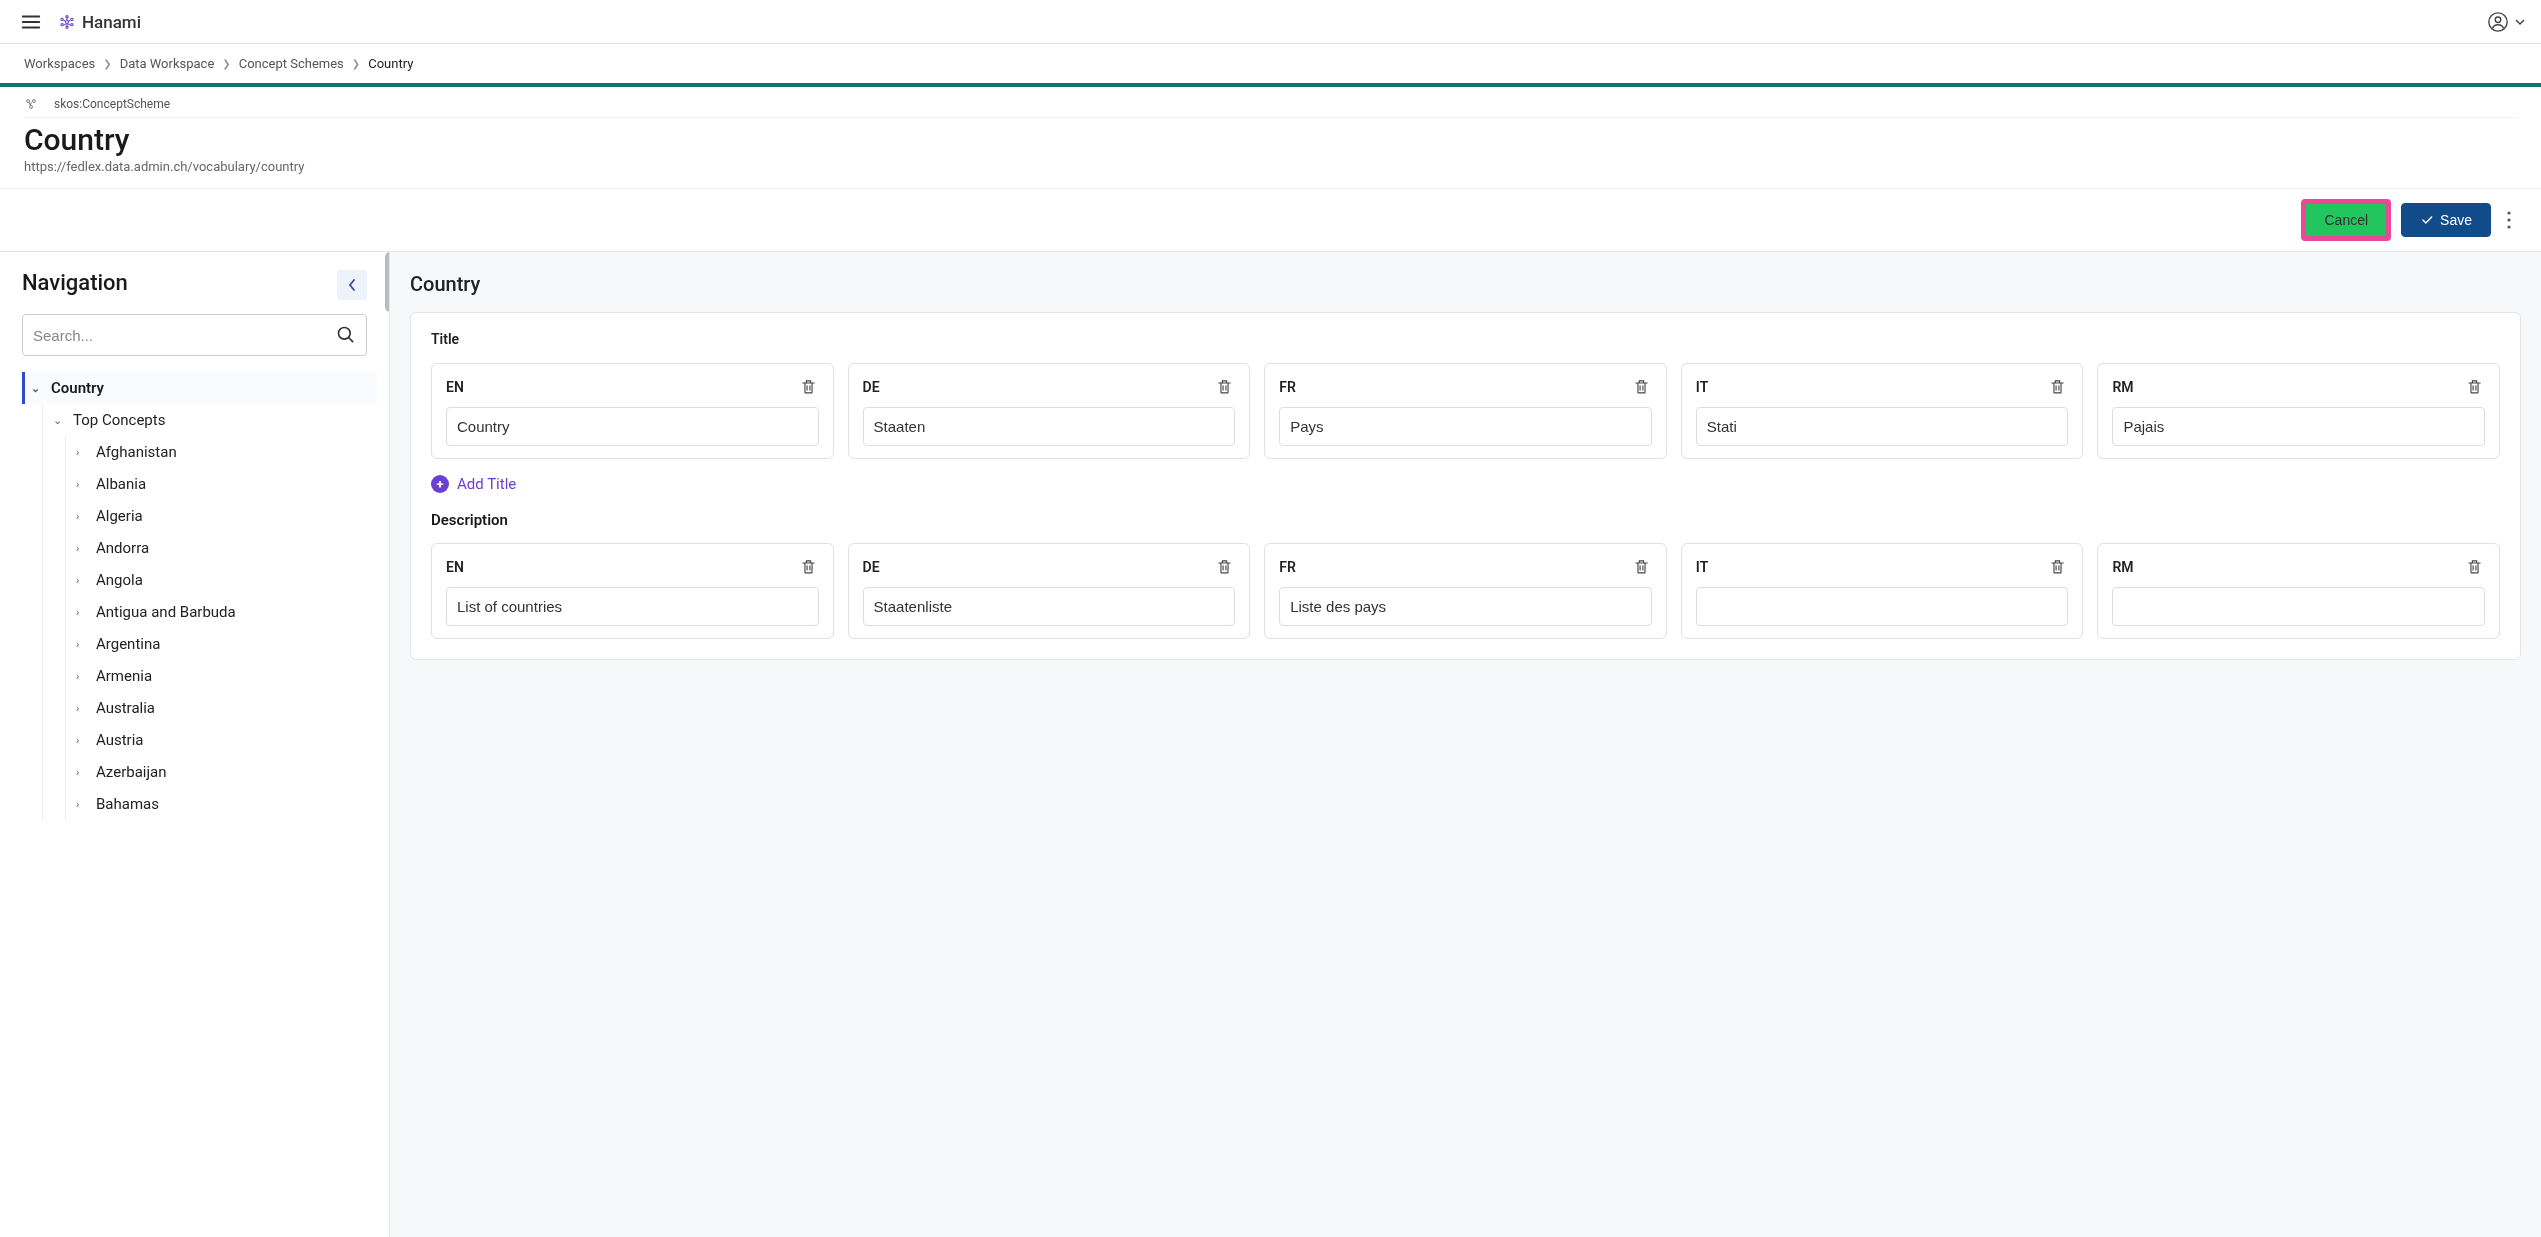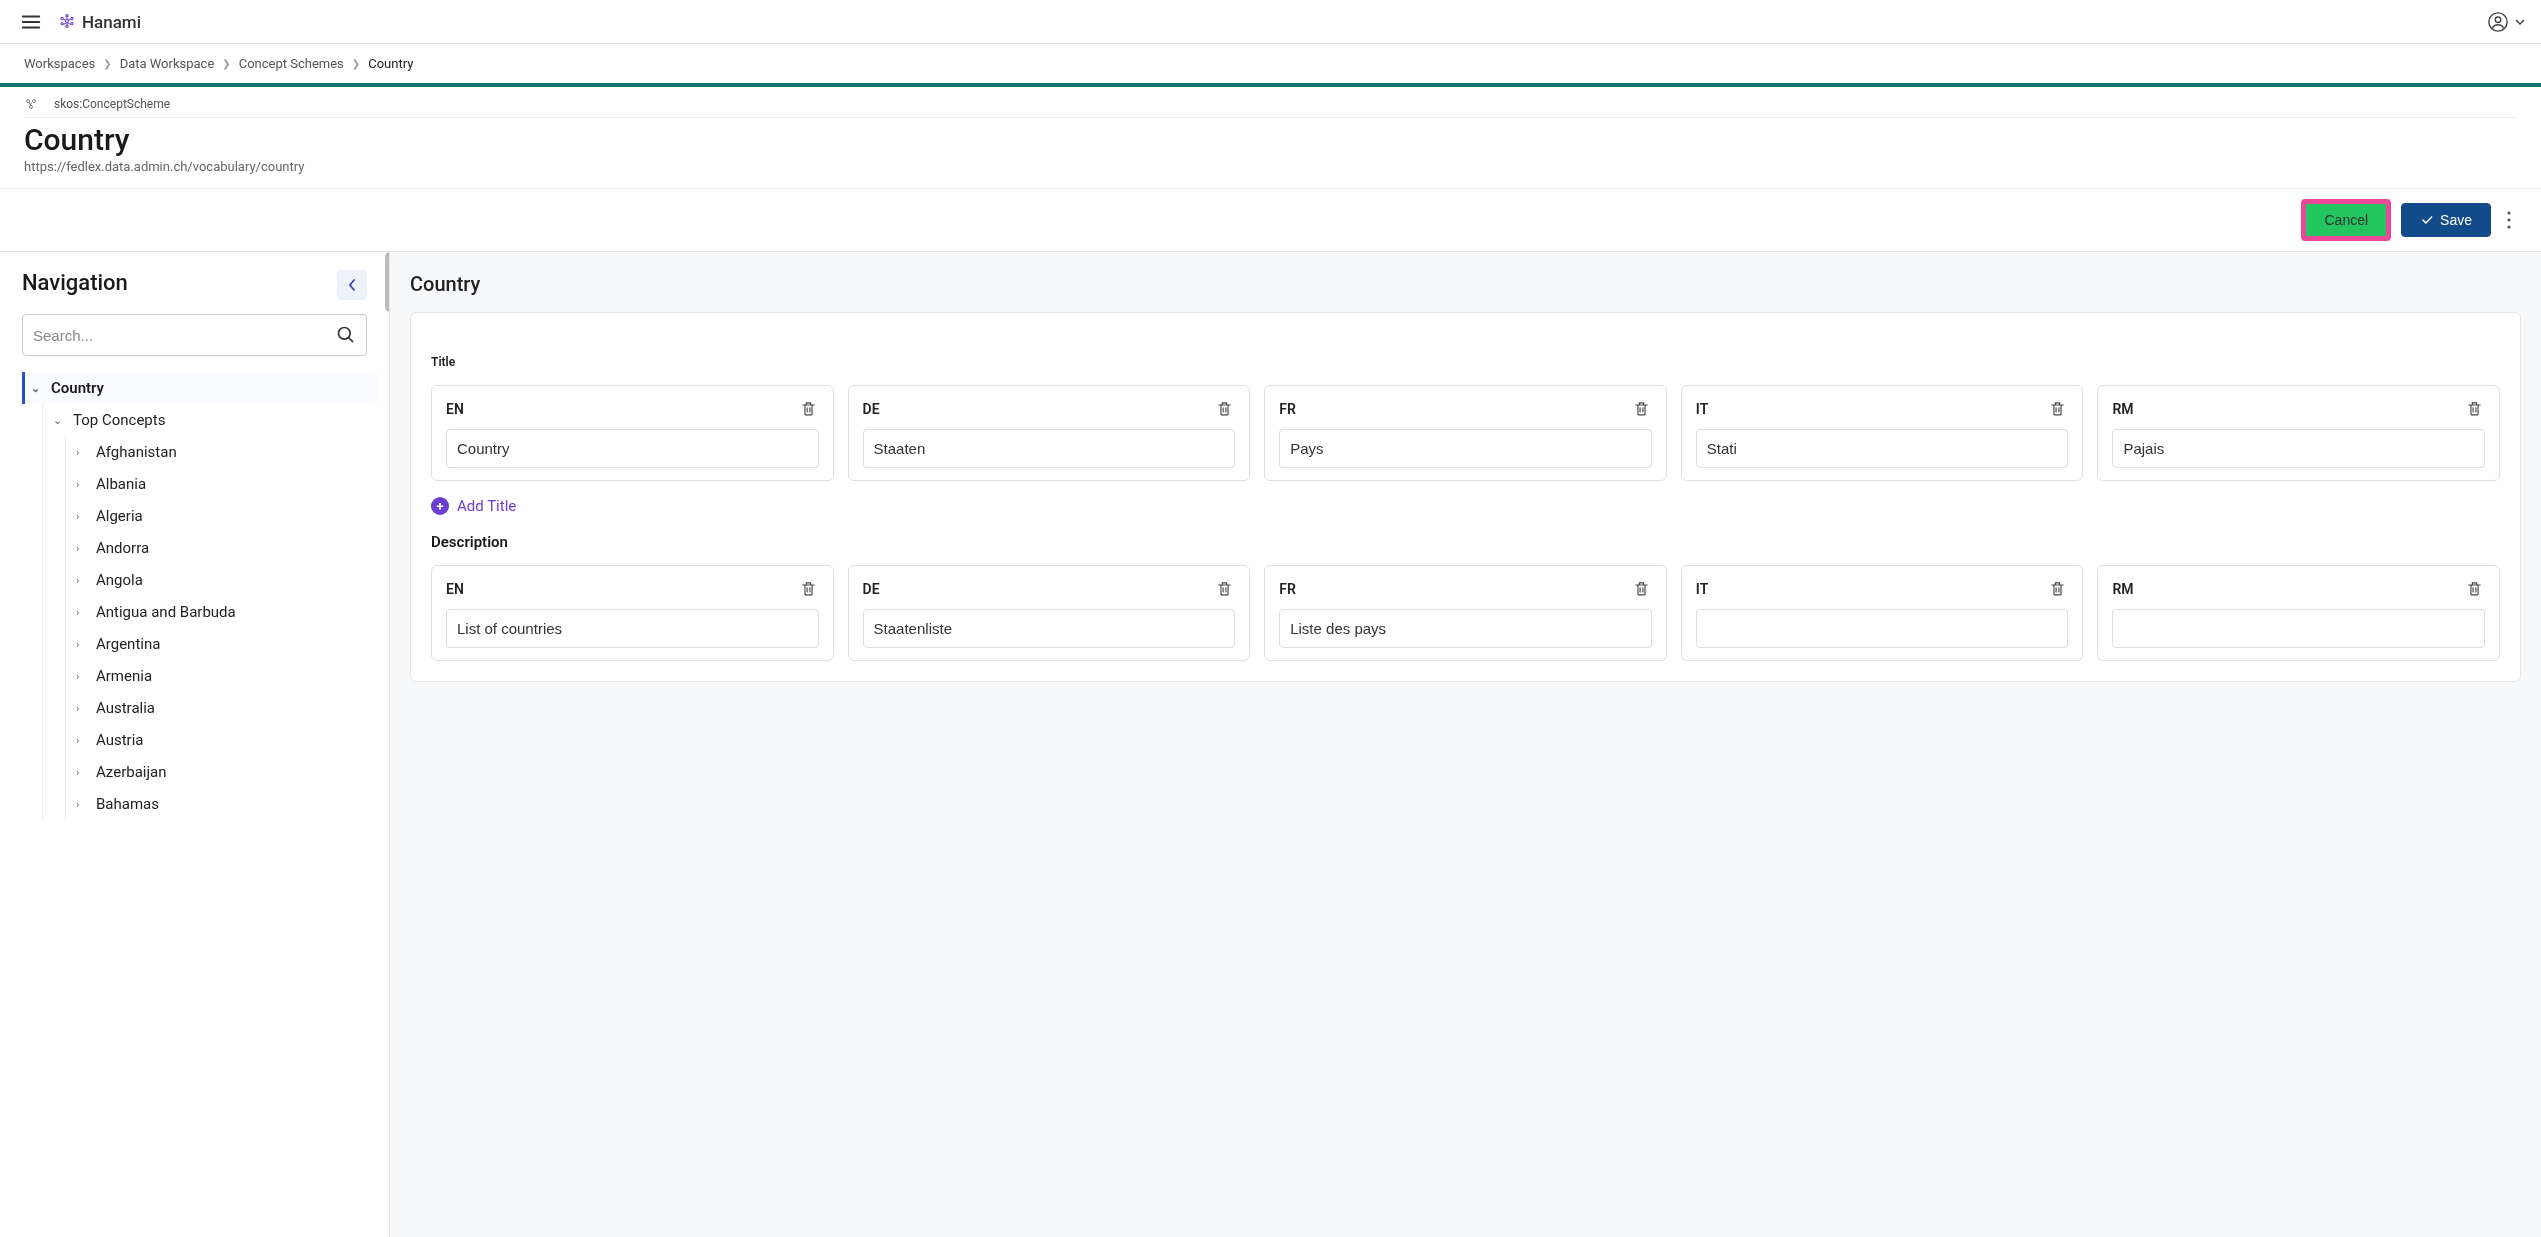--- a/index.html
+++ b/index.html
@@ -2,21 +2,21 @@
 <html><head>
 <meta charset="utf-8">
 <style>
 * { box-sizing: border-box; margin: 0; padding: 0; }
 body { font-family: -apple-system, BlinkMacSystemFont, "Segoe UI", Roboto, sans-serif; color: #1a1a1a; background: #fff; font-size: 14px; overflow: hidden; }
 
 
 .topbar { height: 44px; display: flex; align-items: center; padding: 0 16px; border-bottom: 1px solid #e5e5e5; justify-content: space-between; }
 .topbar-left { display: flex; align-items: center; gap: 12px; }
 .menu-btn { background: none; border: none; cursor: pointer; padding: 4px; display: flex; }
-.logo { display: flex; align-items: flex-start; gap: 6px; font-size: 17px; font-weight: 500; color: #333; }
+.logo { display: flex; align-items: center; gap: 6px; font-size: 17px; font-weight: 500; color: #333; }
 .logo svg { width: 18px; height: 18px; }
 .topbar-right { display: flex; align-items: center; gap: 6px; cursor: pointer; }
 
 
 .breadcrumbs { display: flex; align-items: center; gap: 8px; padding: 12px 24px; font-size: 13px; color: #555; border-bottom: 4px solid #0f766e; }
 .breadcrumbs a { color: #555; text-decoration: none; }
 .breadcrumbs .sep { color: #999; font-size: 10px; }
 .breadcrumbs .current { color: #222; }
 
 
@@ -51,21 +51,21 @@
 .tree-node { display: flex; align-items: center; gap: 6px; padding: 7px 6px; cursor: pointer; font-size: 15px; border-left: 2px solid transparent; }
 .tree-node.active { font-weight: 600; border-left: 3px solid #2a4dd0; background:#fafbff; }
 .tree-node .chev { width: 14px; color: #666; font-size: 11px; }
 .tree-children { margin-left: 20px; border-left: 1px solid #eee; padding-left: 2px;}
 .tree-node.sub { font-weight: 400; color:#222; }
 
 
 .content { flex: 1; background: #f7f8fa; overflow-y: auto; padding: 20px 20px; }
 .content-title { font-size: 20px; font-weight: 500; margin-bottom: 16px; color:#222; }
 .card { background: #fff; border: 1px solid #e5e5e5; border-radius: 6px; padding: 18px 20px 20px; margin-bottom: 16px; }
-.section-label { font-size: 12px; font-weight: 600; margin-bottom: 16px; color:#222;margin-top:24px;}
+.section-label { font-size: 14px; font-weight: 600; margin-bottom: 16px; color:#222;}
 .lang-grid { display: grid; grid-template-columns: repeat(5, 1fr); gap: 14px; }
 .lang-card { border: 1px solid #e0e0e0; border-radius: 6px; padding: 12px 14px; }
 .lang-head { display: flex; justify-content: space-between; align-items: center; margin-bottom: 10px; }
 .lang-code { font-size: 14px; font-weight: 600; color: #222; }
 .del-btn { background: none; border: none; cursor: pointer; color: #555; padding: 2px; }
 .lang-input { width: 100%; border: 1px solid #ddd; border-radius: 4px; padding: 10px 10px; font-size: 15px; color: #333; outline: none; }
 .add-link { display: inline-flex; align-items: center; gap: 8px; color: #6b3fd1; font-size: 15px; margin-top: 16px; cursor: pointer; }
 .add-link .plus { width: 18px; height: 18px; background: #6b3fd1; color: #fff; border-radius: 50%; display: inline-flex; align-items: center; justify-content: center; font-size: 13px; font-weight: bold; }
 .desc-label { font-size: 15px; font-weight: 600; margin: 18px 0 14px; }
 

